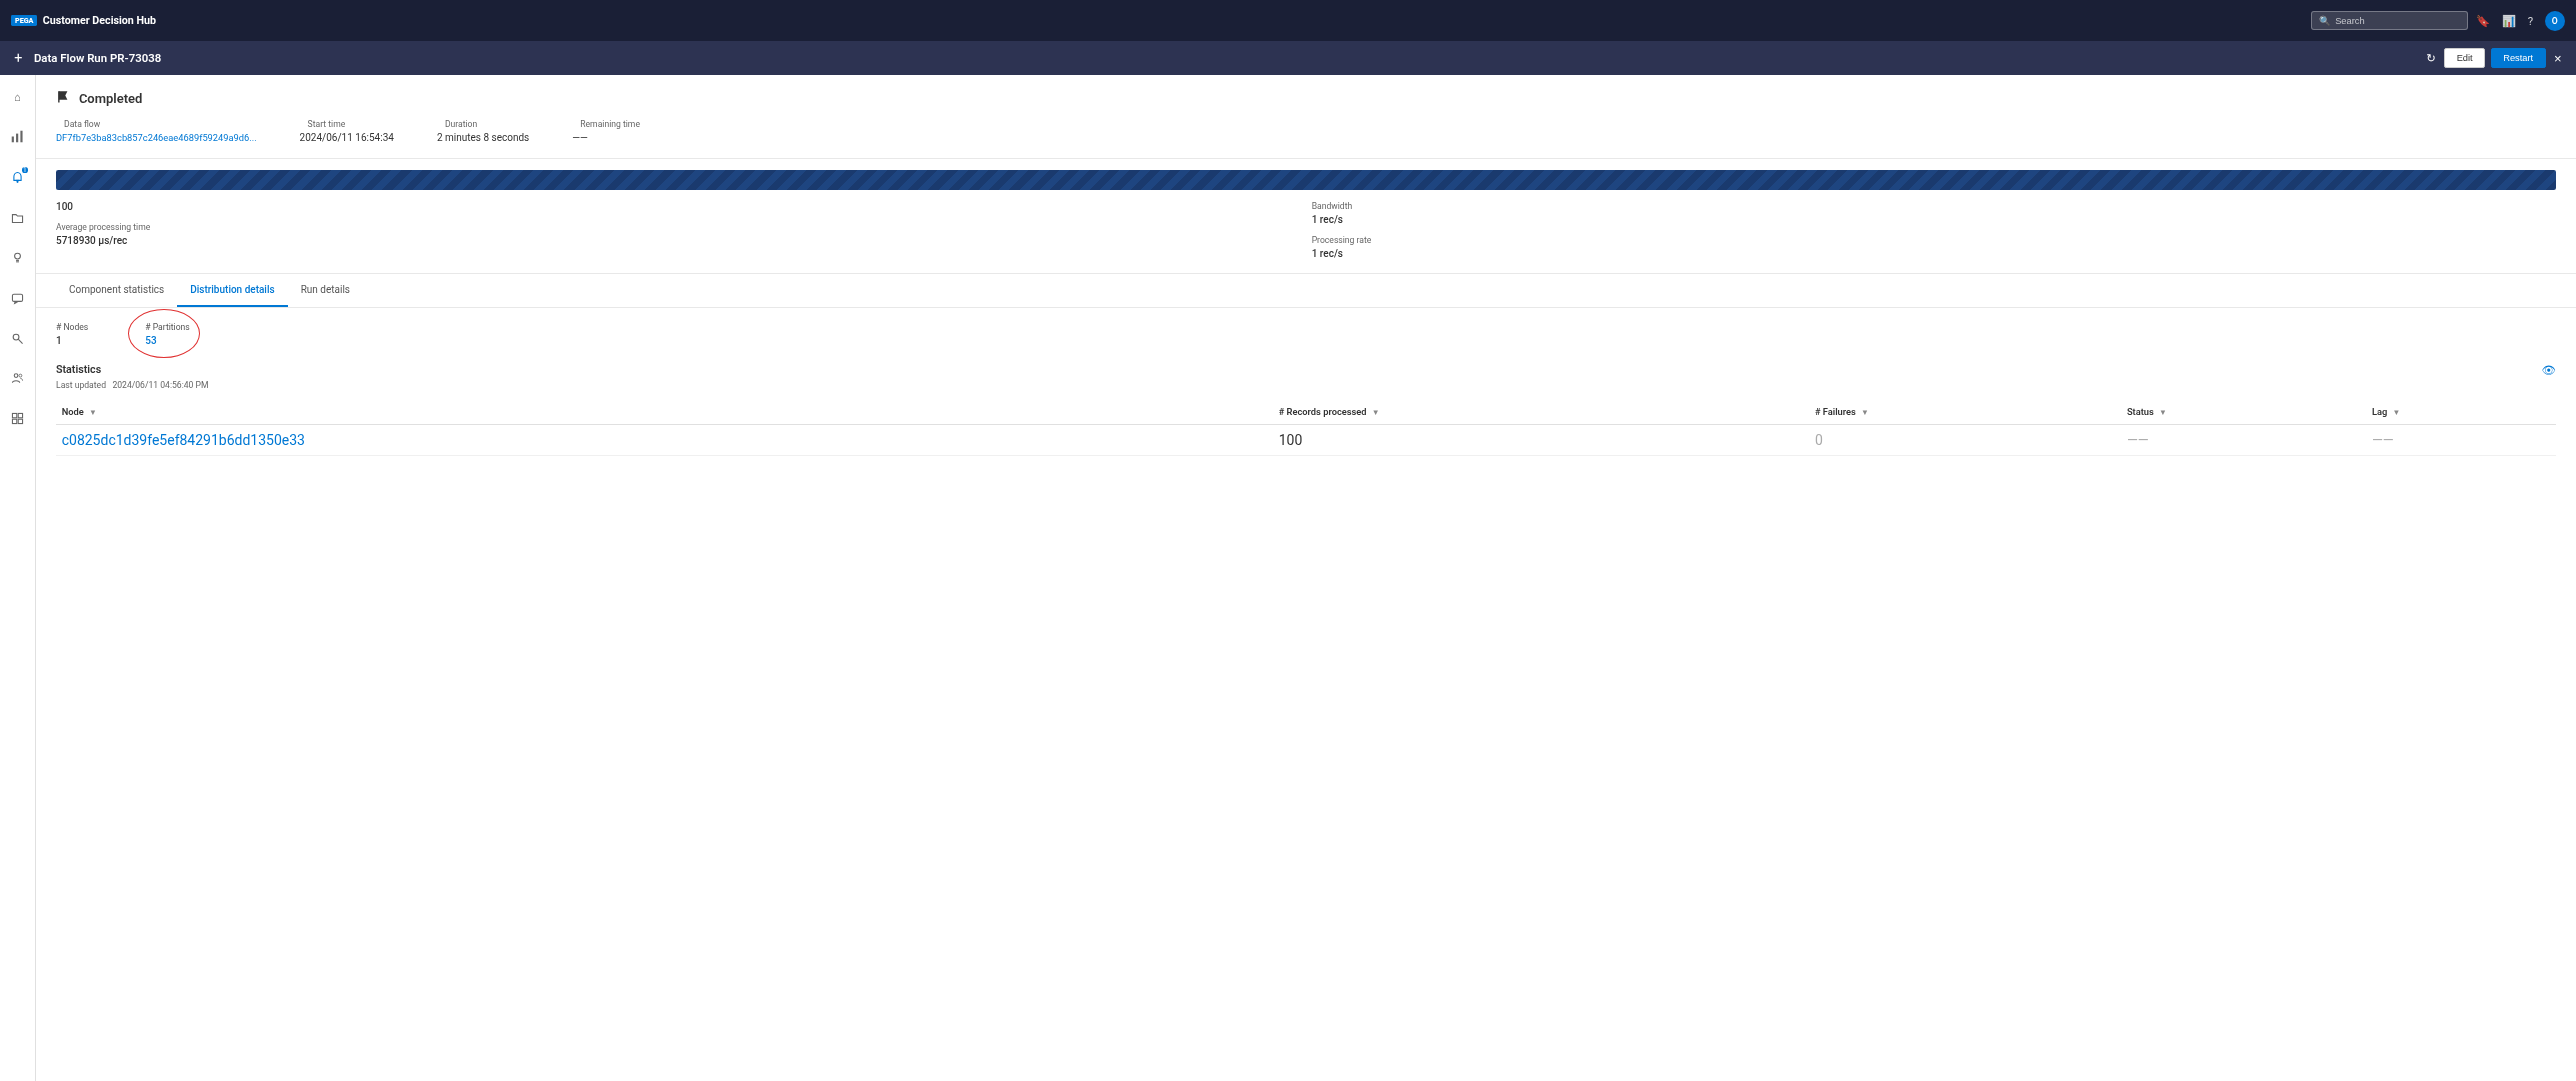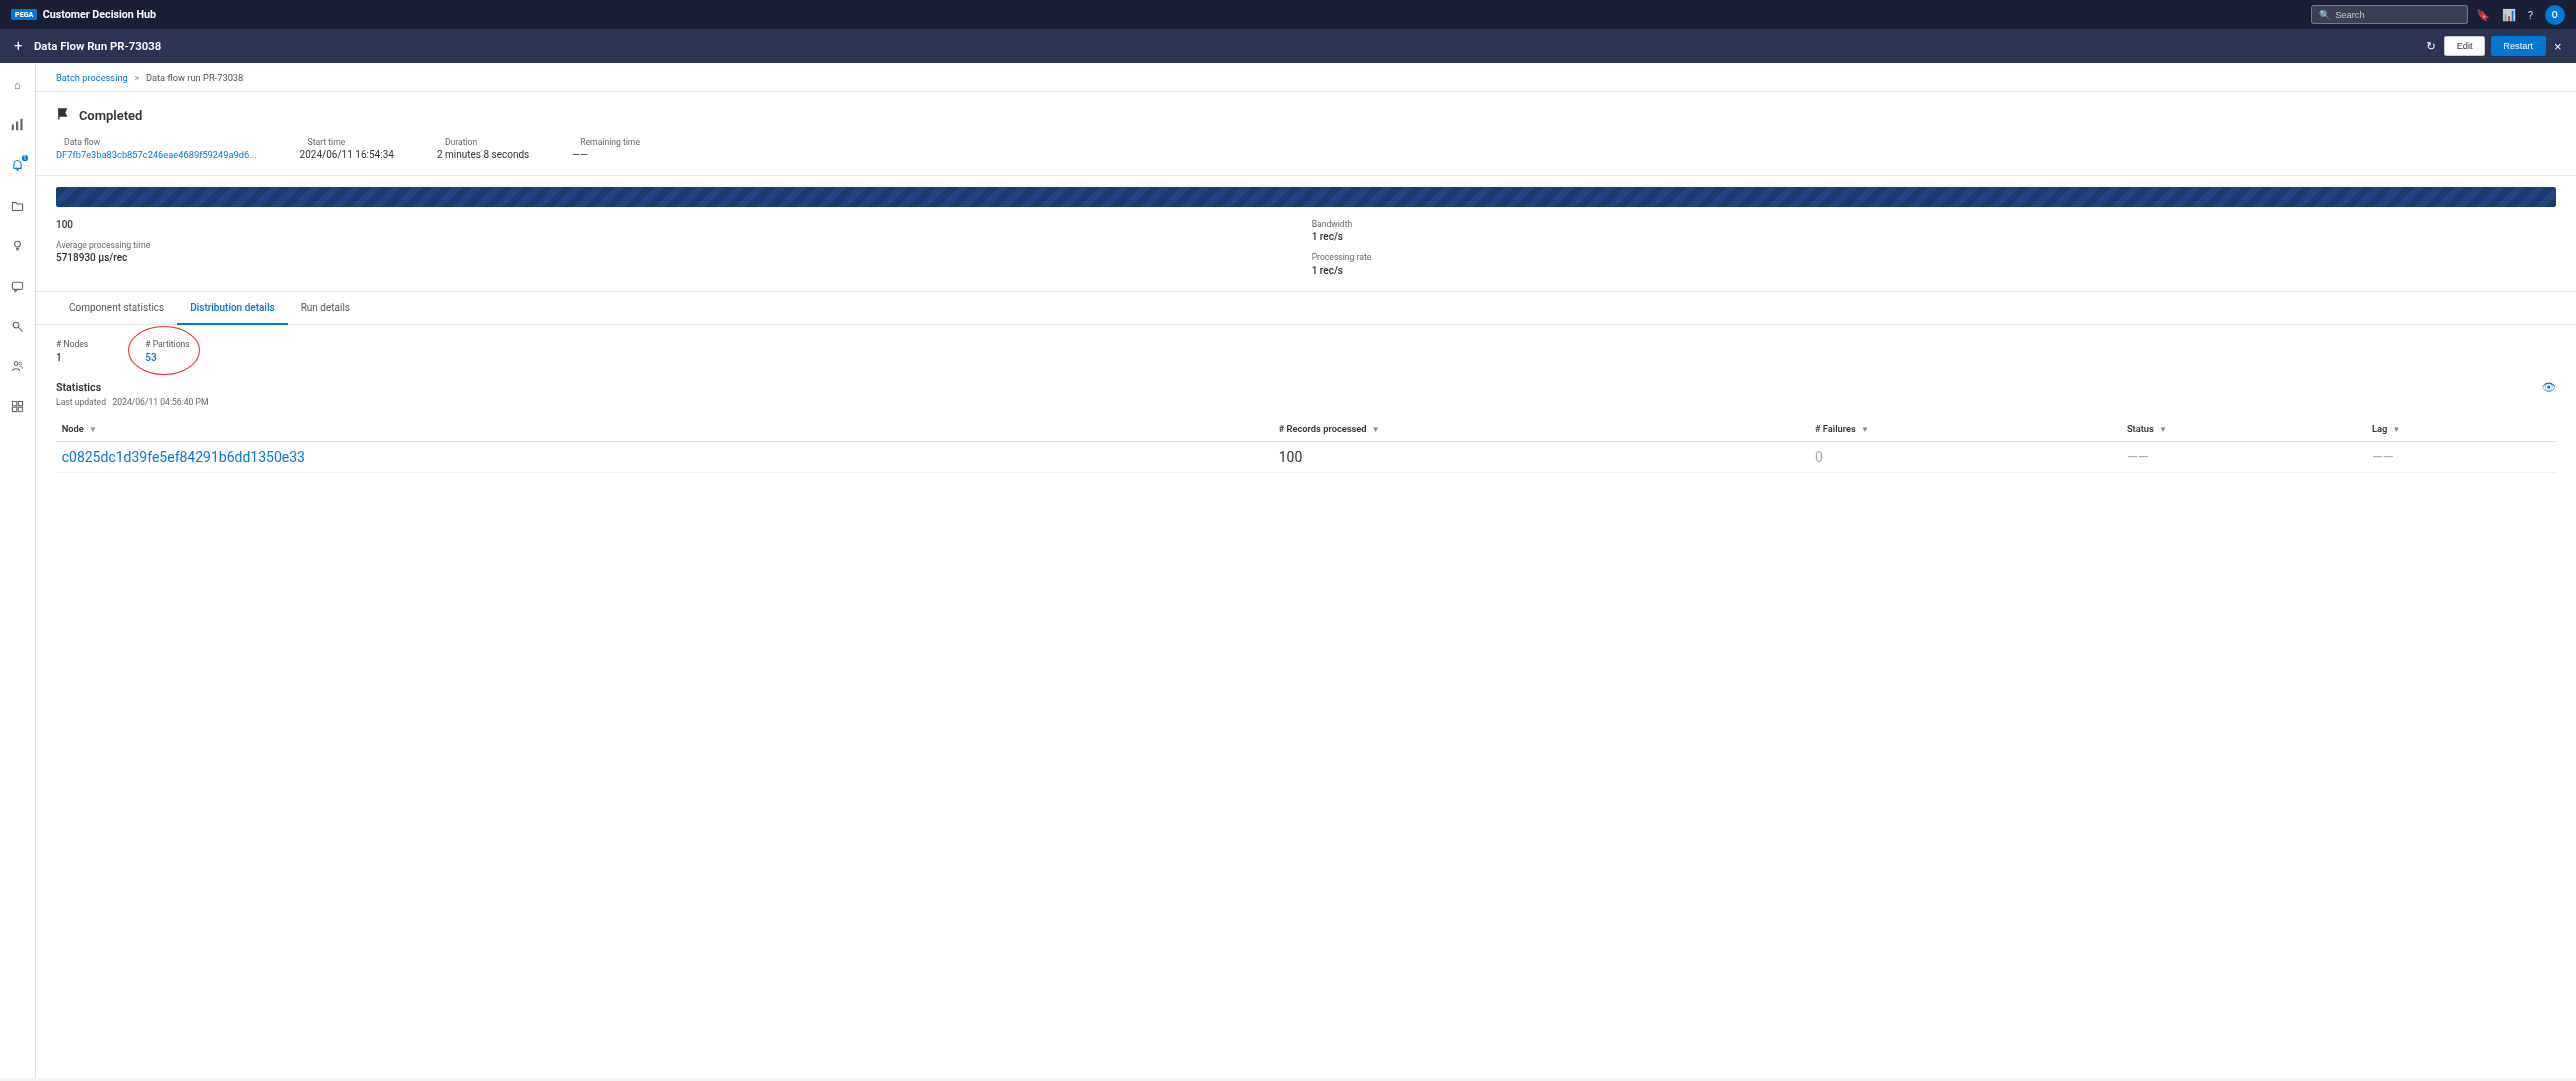--- a/index.html
+++ b/index.html
@@ -2,21 +2,21 @@
 <html style="font-size:11.4px"><head>
   <meta charset="utf-8">
   <style>
     * { box-sizing: border-box; margin: 0; padding: 0; }
     body { font-family: -apple-system, BlinkMacSystemFont, 'Segoe UI', Roboto, sans-serif; font-size: 10px; background: #f4f4f4; }
 
     
     .top-nav {
       background: #1a1f36;
       color: white;
-      height: 29px;
+      height: 41px;
       display: flex;
       align-items: center;
       padding: 0 11.4px;
       gap: 8.6px;
     }
     .top-nav-brand {
       display: flex;
       align-items: center;
       gap: 5.7px;
       font-weight: 700;
@@ -497,25 +497,20 @@
           <rect x="2" y="2" width="6" height="6" stroke="#666" stroke-width="1.5" fill="none"></rect>
           <rect x="10" y="2" width="6" height="6" stroke="#666" stroke-width="1.5" fill="none"></rect>
           <rect x="2" y="10" width="6" height="6" stroke="#666" stroke-width="1.5" fill="none"></rect>
           <rect x="10" y="10" width="6" height="6" stroke="#666" stroke-width="1.5" fill="none"></rect>
         </svg>
     </div>
   </div>
 
   <div class="main-content">
 
-    <div class="breadcrumb">
-      <a href="#">Batch processing</a>
-      <span class="breadcrumb-sep">&gt;</span>
-      <span>Data flow run PR-73038</span>
-    </div>
 
     <div class="status-section">
       <div class="status-header">
         <span class="status-icon">
           <svg width="15.7" height="15.7" viewBox="0 0 22 22" fill="none">
               <path d="M4 3 L4 19" stroke="#333" stroke-width="2"></path>
               <path d="M4 3 L16 3 L13 9 L16 15 L4 15" fill="#333"></path>
             </svg>
         </span>
         <span class="status-label">Completed</span>

